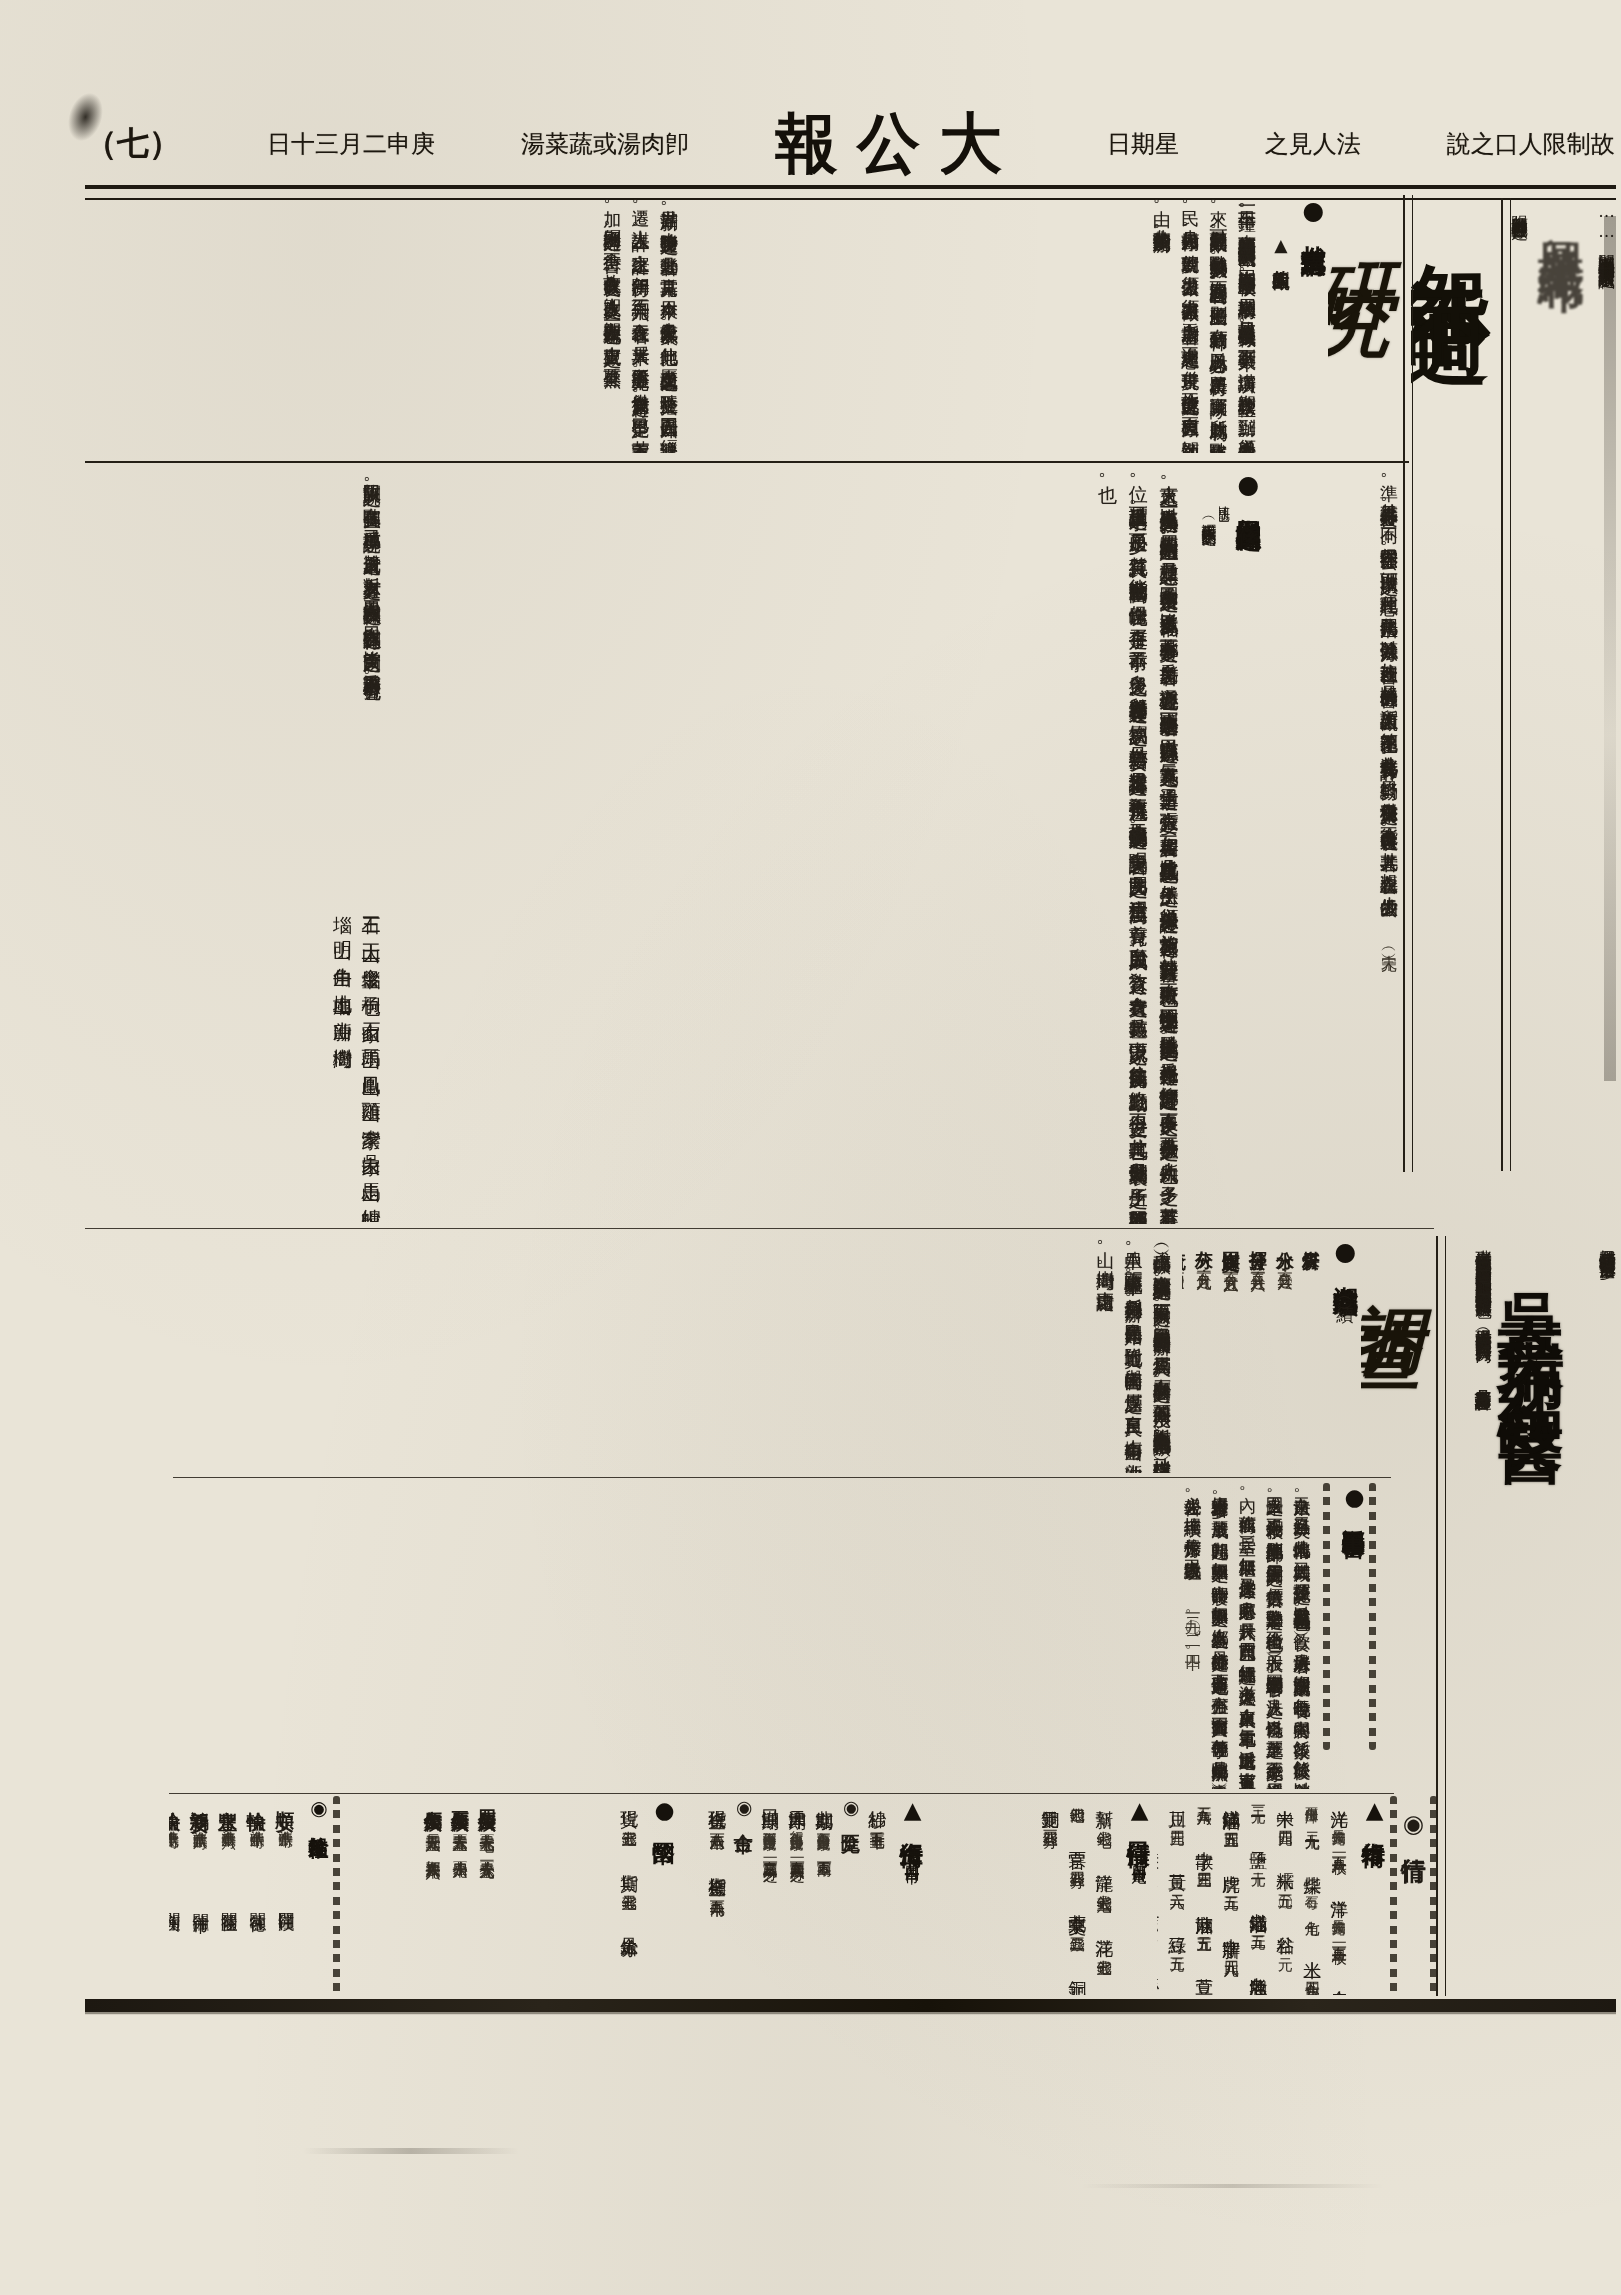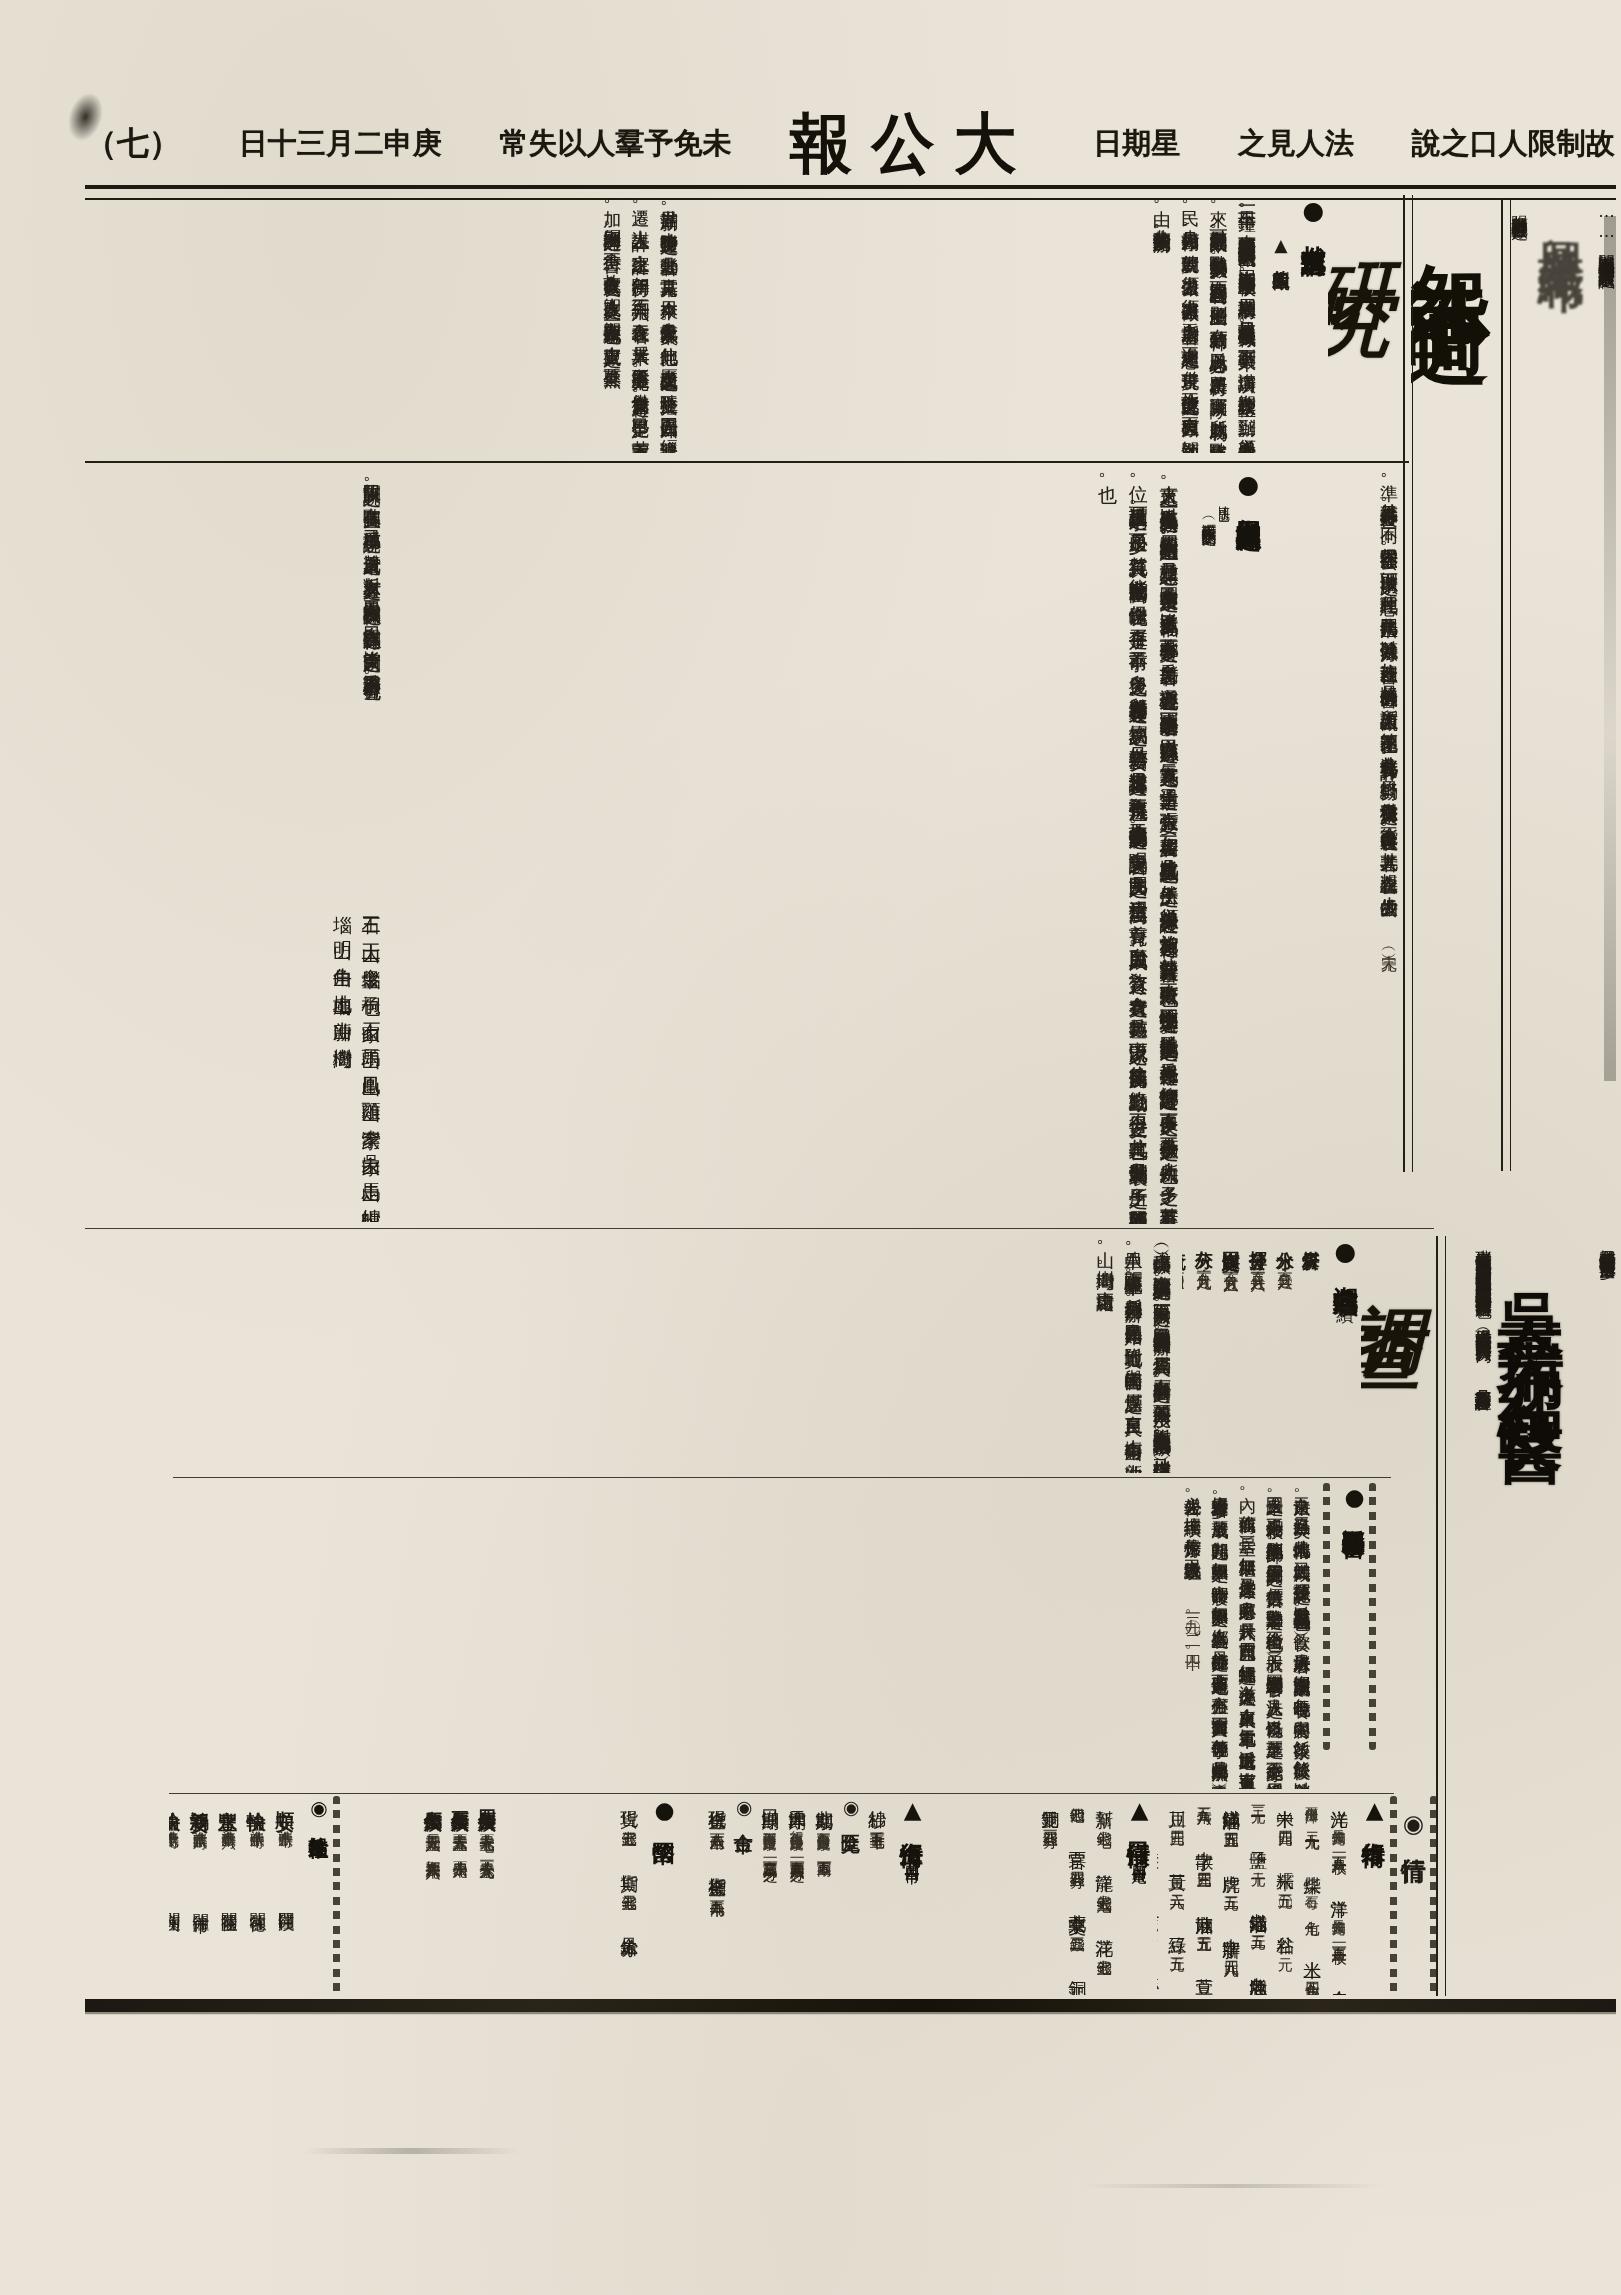--- a/index.html
+++ b/index.html
@@ -27,21 +27,21 @@
   .thickband{position:absolute; height:13px;
     background:linear-gradient(90deg,#1d1811 0%,#2a241a 30%,#171209 55%,#2b251b 80%,#1d1811 100%);
     box-shadow:0 2.2px 0 rgba(35,30,20,.45);}
   .chain{position:absolute; width:6.5px;
     background:repeating-linear-gradient(180deg,#2b261c 0 8px, transparent 8px 14.4px);
     border-radius:2.9px; opacity:.85;}
   .stain{position:absolute; pointer-events:none;}
   
   .hdr{position:absolute; left:85px; right:7.2px; top:108px; height:72px;
        display:flex; flex-direction:row; align-items:center; justify-content:space-between;}
-  .hdr-item{font-size:29px; font-weight:700; color:#1c170f; text-shadow:0 0 0.7px rgba(40,33,22,.5); white-space:nowrap;}
+  .hdr-item{font-size:24px; font-weight:400; color:#1c170f; text-shadow:0 0 0.7px rgba(40,33,22,.5); white-space:nowrap;}
   .hdr-page{font-size:32px; font-weight:900;}
   .masthead{font-size:63px; font-weight:900; letter-spacing:19px; filter:blur(0.4px);
             transform:scaleY(1.04); color:#14100a;}
   .hdr-rule{position:absolute; left:85px; right:5.8px; top:185px; height:8.6px;
             border-top:4.3px solid #1f1a12; border-bottom:2.2px solid #1f1a12;}
   
   .mkt-title{display:block; font-size:23px; font-weight:900; line-height:1.2; color:#16120c; margin-left:7.2px;}
   .mkt-date{font-size:15px; font-weight:400;}
   .mkt-body{display:block; font-size:18px; line-height:1.5;}
   .mk{margin-inline-end:16px;}
@@ -69,21 +69,21 @@
   .weiwan{font-size:16px; color:#3c362b; margin-top:21.6px;}
 </style>
 </head>
 <body>
 
 <div class="page">
 
   <div class="hdr">
     <span class="hdr-item hdr-page rtl">（七）</span>
     <span class="hdr-item rtl">庚申二月三十日</span>
-    <span class="hdr-item rtl">未免予羣人以失常</span>
+    <span class="hdr-item rtl">卽肉湯或蔬菜湯</span>
     <span class="masthead rtl">大公報</span>
     <span class="hdr-item rtl">星期日</span>
     <span class="hdr-item rtl">法人見之</span>
     <span class="hdr-item rtl">故制限人口之說</span>
   </div>
   <div class="hdr-rule"></div>
 
   <section class="blk v" style="left:1508px; top:202px; width:110px; height:969px;">
     <div class="col-item small-col">……記開辦以來業經兩載價廉物美知之者多謂予不信請來敝處試一</div>
     <div class="col-item ad-smear">興業織布</div>

